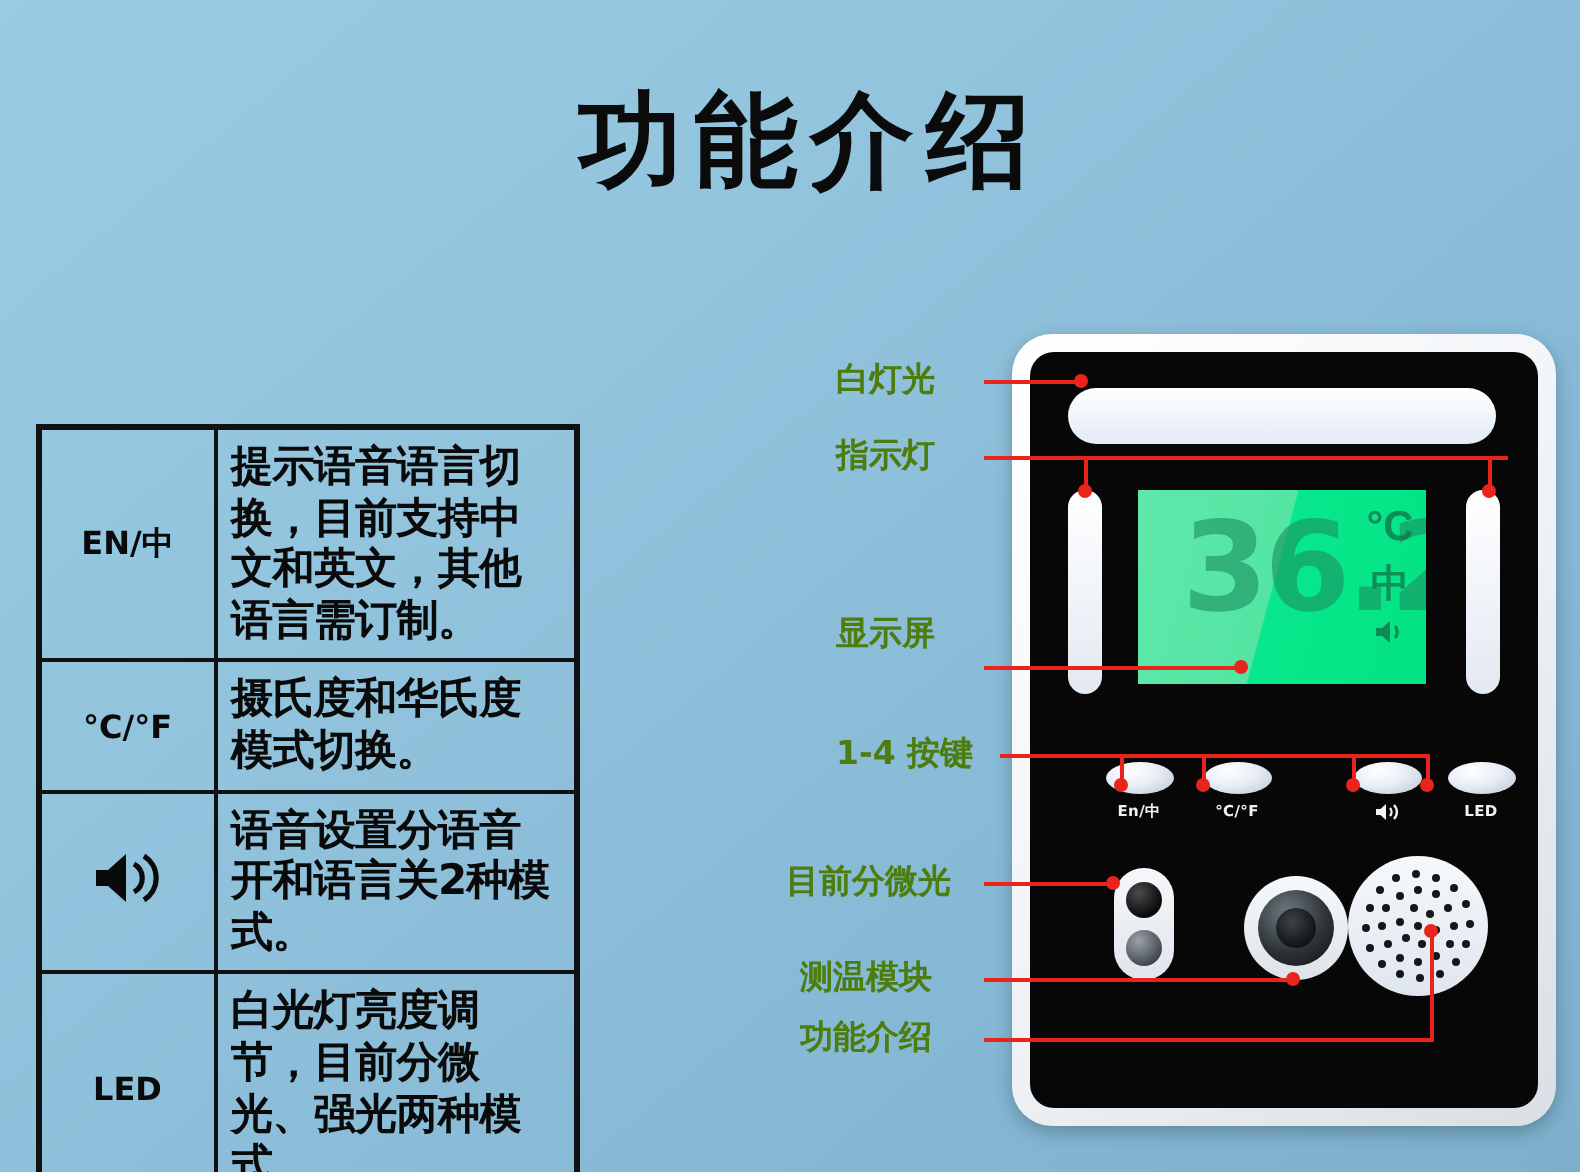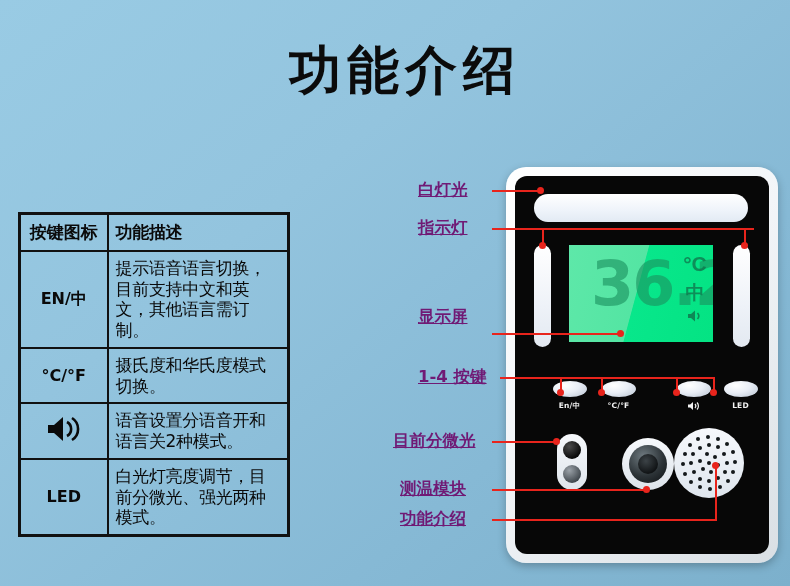--- a/index.html
+++ b/index.html
@@ -42,22 +42,22 @@
   .col-icon {
     width: 88px;
     text-align: center;
     vertical-align: middle;
     font-size: 16px;
     font-weight: bold;
   }
   .col-desc {
     text-align: left;
     vertical-align: middle;
-    font-size: 17px;
-    font-weight: normal;
+    font-size: 21px;
+    font-weight: bold;
     line-height: 1.22;
     letter-spacing: -0.3px;
   }
   .hdr .col-icon, .hdr .col-desc {
     font-size: 17px;
     font-weight: bold;
     padding-top: 9px; padding-bottom: 9px;
   }
   .hdr .col-desc { padding-left: 14px; }
   .row-tall .col-desc { padding: 9px 7px 9px 9px; }
@@ -203,46 +203,41 @@
     width: 4px; height: 4px;
     border-radius: 50%;
     background: #14181b;
   }
 
   
   .anno-label {
     position: absolute;
     font-size: 16.5px;
     font-weight: bold;
-    color: #701a75;
+    color: #4d7c0f;
     white-space: nowrap;
     font-family: "DejaVu Sans", "Liberation Sans", sans-serif;
-    text-decoration: underline;
   }
   .leader { position: absolute; background: #e8241c; }
   .leader-h { height: 2px; }
   .leader-v { width: 2px; }
   .dot {
     position: absolute;
     width: 7px; height: 7px;
     border-radius: 50%;
     background: #e8241c;
   }
 </style>
 </head>
 <body>
 
 <div id="page-title">功能介绍</div>
 
 <table id="feature-table">
   <tbody>
-    <tr class="hdr">
-      <th class="col-icon">按键图标</th>
-      <th class="col-desc">功能描述</th>
-    </tr>
     <tr class="row-tall">
       <td class="col-icon">EN/中</td>
       <td class="col-desc">提示语音语言切换，目前支持中文和英文，其他语言需订制。</td>
     </tr>
     <tr class="row-tall">
       <td class="col-icon">°C/°F</td>
       <td class="col-desc">摄氏度和华氏度模式切换。</td>
     </tr>
     <tr class="row-tall">
       <td class="col-icon">

